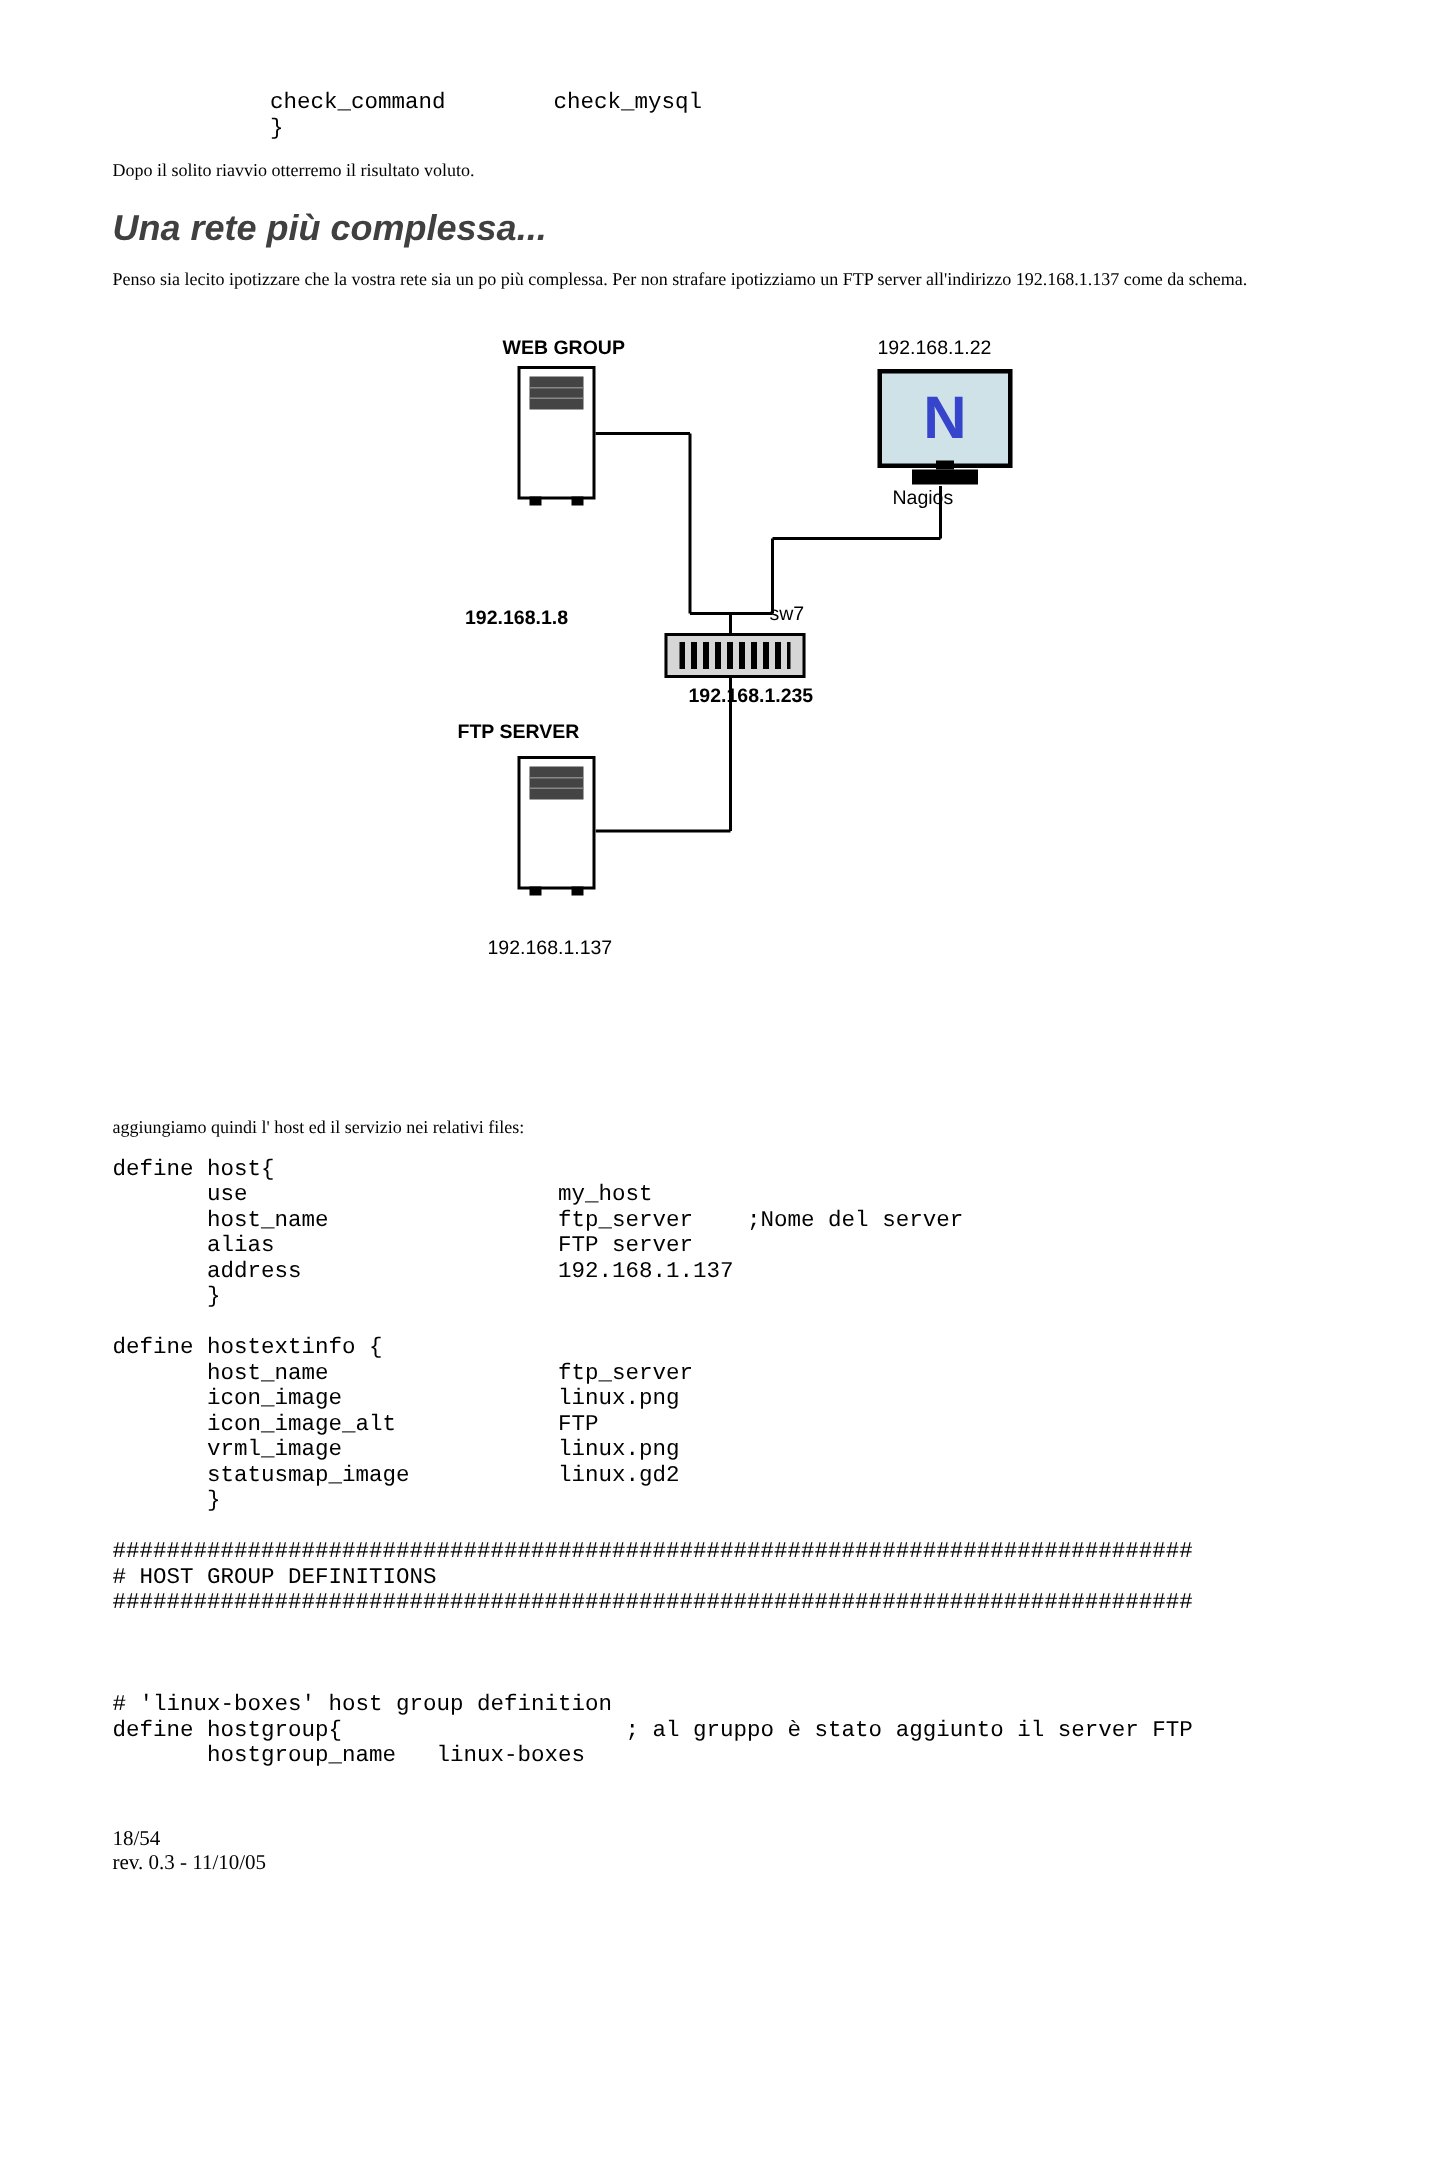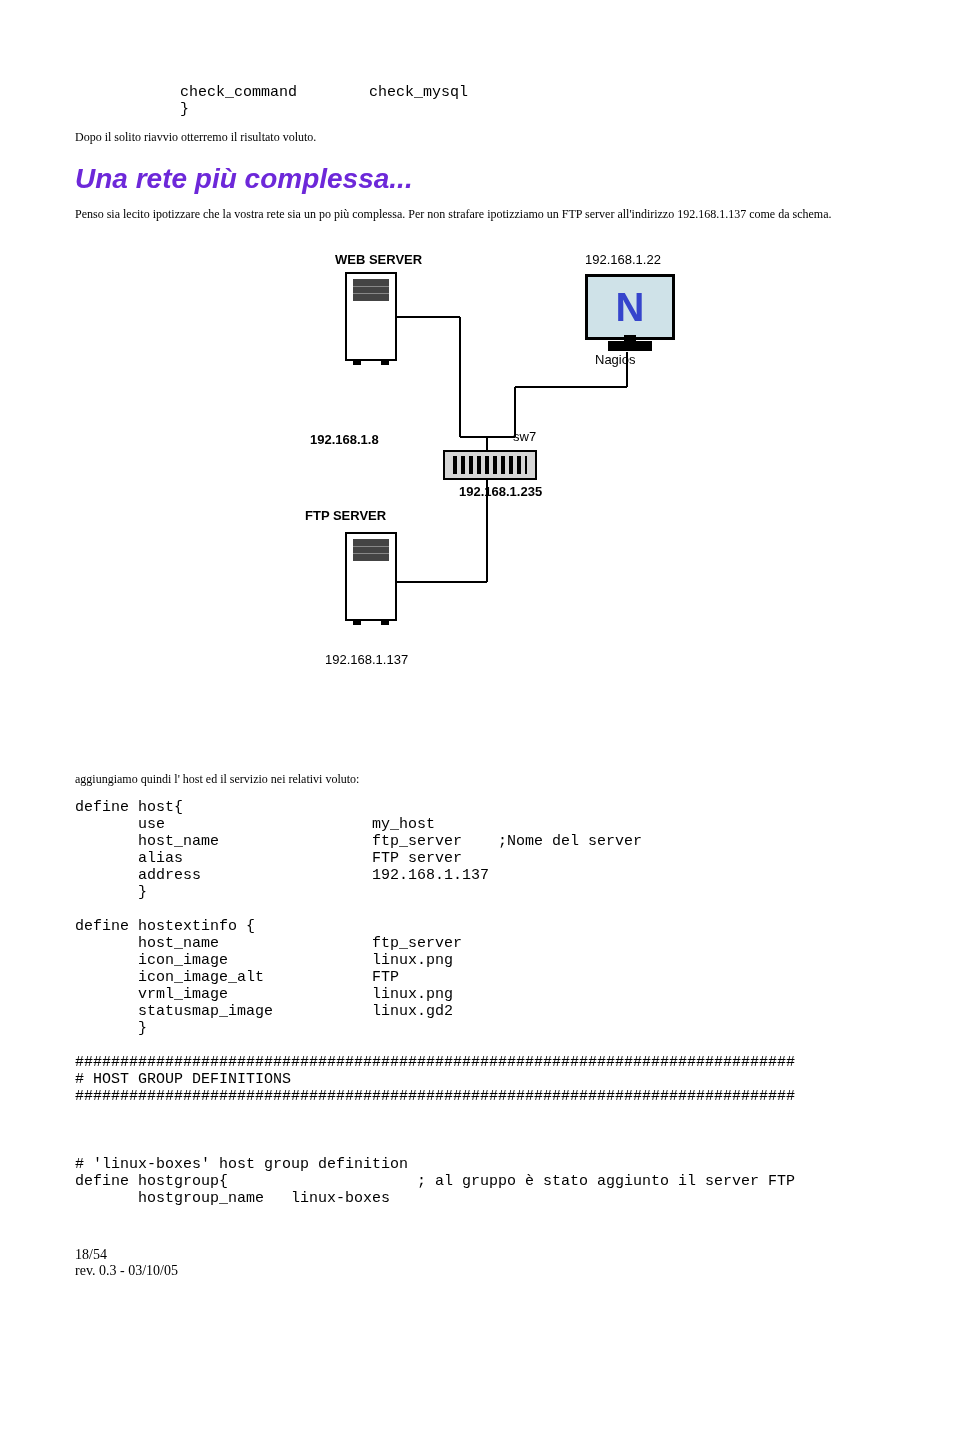--- a/index.html
+++ b/index.html
@@ -16,27 +16,27 @@
     font-family: "Courier New", Courier, monospace;
     font-size: 15px;
     white-space: pre;
   }
   .serif {
     font-family: "Times New Roman", Times, serif;
     font-size: 12px;
   }
   .heading2 {
     font-family: Arial, Helvetica, sans-serif;
-    font-size: 28px;
+    font-size: 24px;
     font-style: italic;
     font-weight: bold;
-    color: #6d28d9;
+    color: #404040;
     margin: 18px 0 6px 0;
   }
-  .indent { margin-left: 60px; margin-top: 24px; }
+  .indent { margin-left: 60px; }
   .diagram {
     margin: 30px auto 40px auto;
     position: relative;
     width: 530px;
     height: 480px;
     font-family: Arial, Helvetica, sans-serif;
     font-size: 13px;
   }
   .tower {
     width: 48px;
@@ -117,21 +117,21 @@
      }</div>
 
 <p class="serif">Dopo il solito riavvio otterremo il risultato voluto.</p>
 
 <div class="heading2">Una rete più complessa...</div>
 
 <p class="serif">Penso sia lecito ipotizzare che la vostra rete sia un po più complessa. Per non strafare ipotizziamo un FTP server all'indirizzo 192.168.1.137 come da schema.</p>
 
 <div class="diagram">
 
-  <div class="dlabel" style="top:0; left:120px;">WEB SERVER</div>
+  <div class="dlabel" style="top:0; left:120px;">WEB GROUP</div>
 
   <div class="dlabel" style="top:0; left:370px; font-weight:400;">192.168.1.22</div>
 
   <div style="position:absolute; top:20px; left:130px;">
     <div class="tower">
         <div class="bay"></div>
         <div class="foot1"></div>
         <div class="foot2"></div>
       </div>
   </div>
@@ -179,21 +179,21 @@
         <div class="bay"></div>
         <div class="foot1"></div>
         <div class="foot2"></div>
       </div>
   </div>
 
   <div class="dlabel" style="top:400px; left:110px; font-weight:400;">192.168.1.137</div>
 
 </div>
 
-<p class="serif">aggiungiamo quindi l' host ed il servizio nei relativi voluto:</p>
+<p class="serif">aggiungiamo quindi l' host ed il servizio nei relativi files:</p>
 
 <div class="mono">define host{
        use                       my_host
        host_name                 ftp_server    ;Nome del server
        alias                     FTP server
        address                   192.168.1.137
        }
 
 define hostextinfo {
        host_name                 ftp_server
@@ -208,14 +208,14 @@
 ################################################################################
 
 
 
 # 'linux-boxes' host group definition
 define hostgroup{                     ; al gruppo è stato aggiunto il server FTP
        hostgroup_name   linux-boxes</div>
 
 <div class="footer">
   <span>18/54</span>
-  <span>rev. 0.3 - 03/10/05</span>
+  <span>rev. 0.3 - 11/10/05</span>
 </div>
 
 </body></html>

